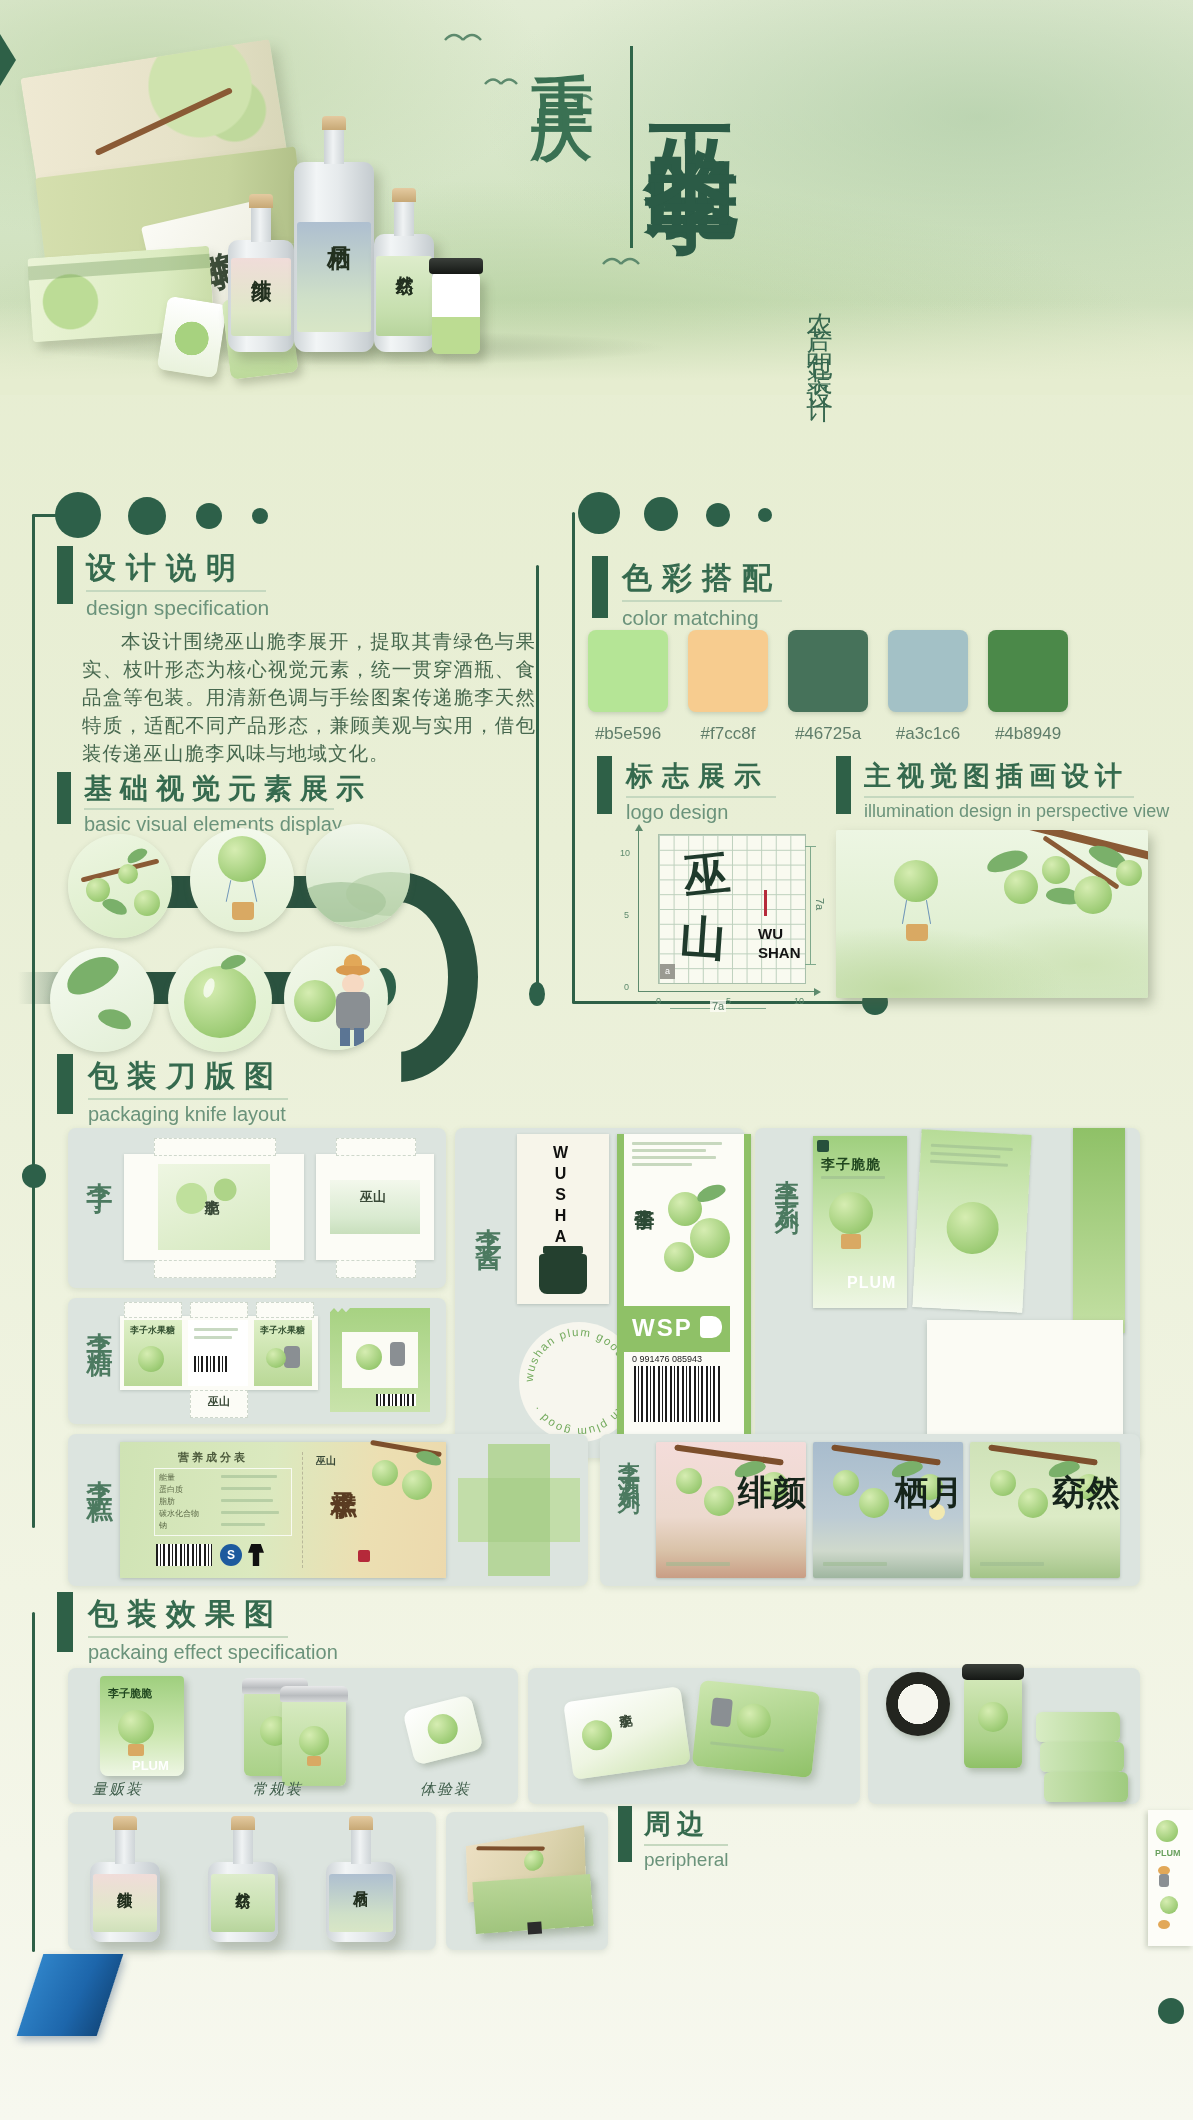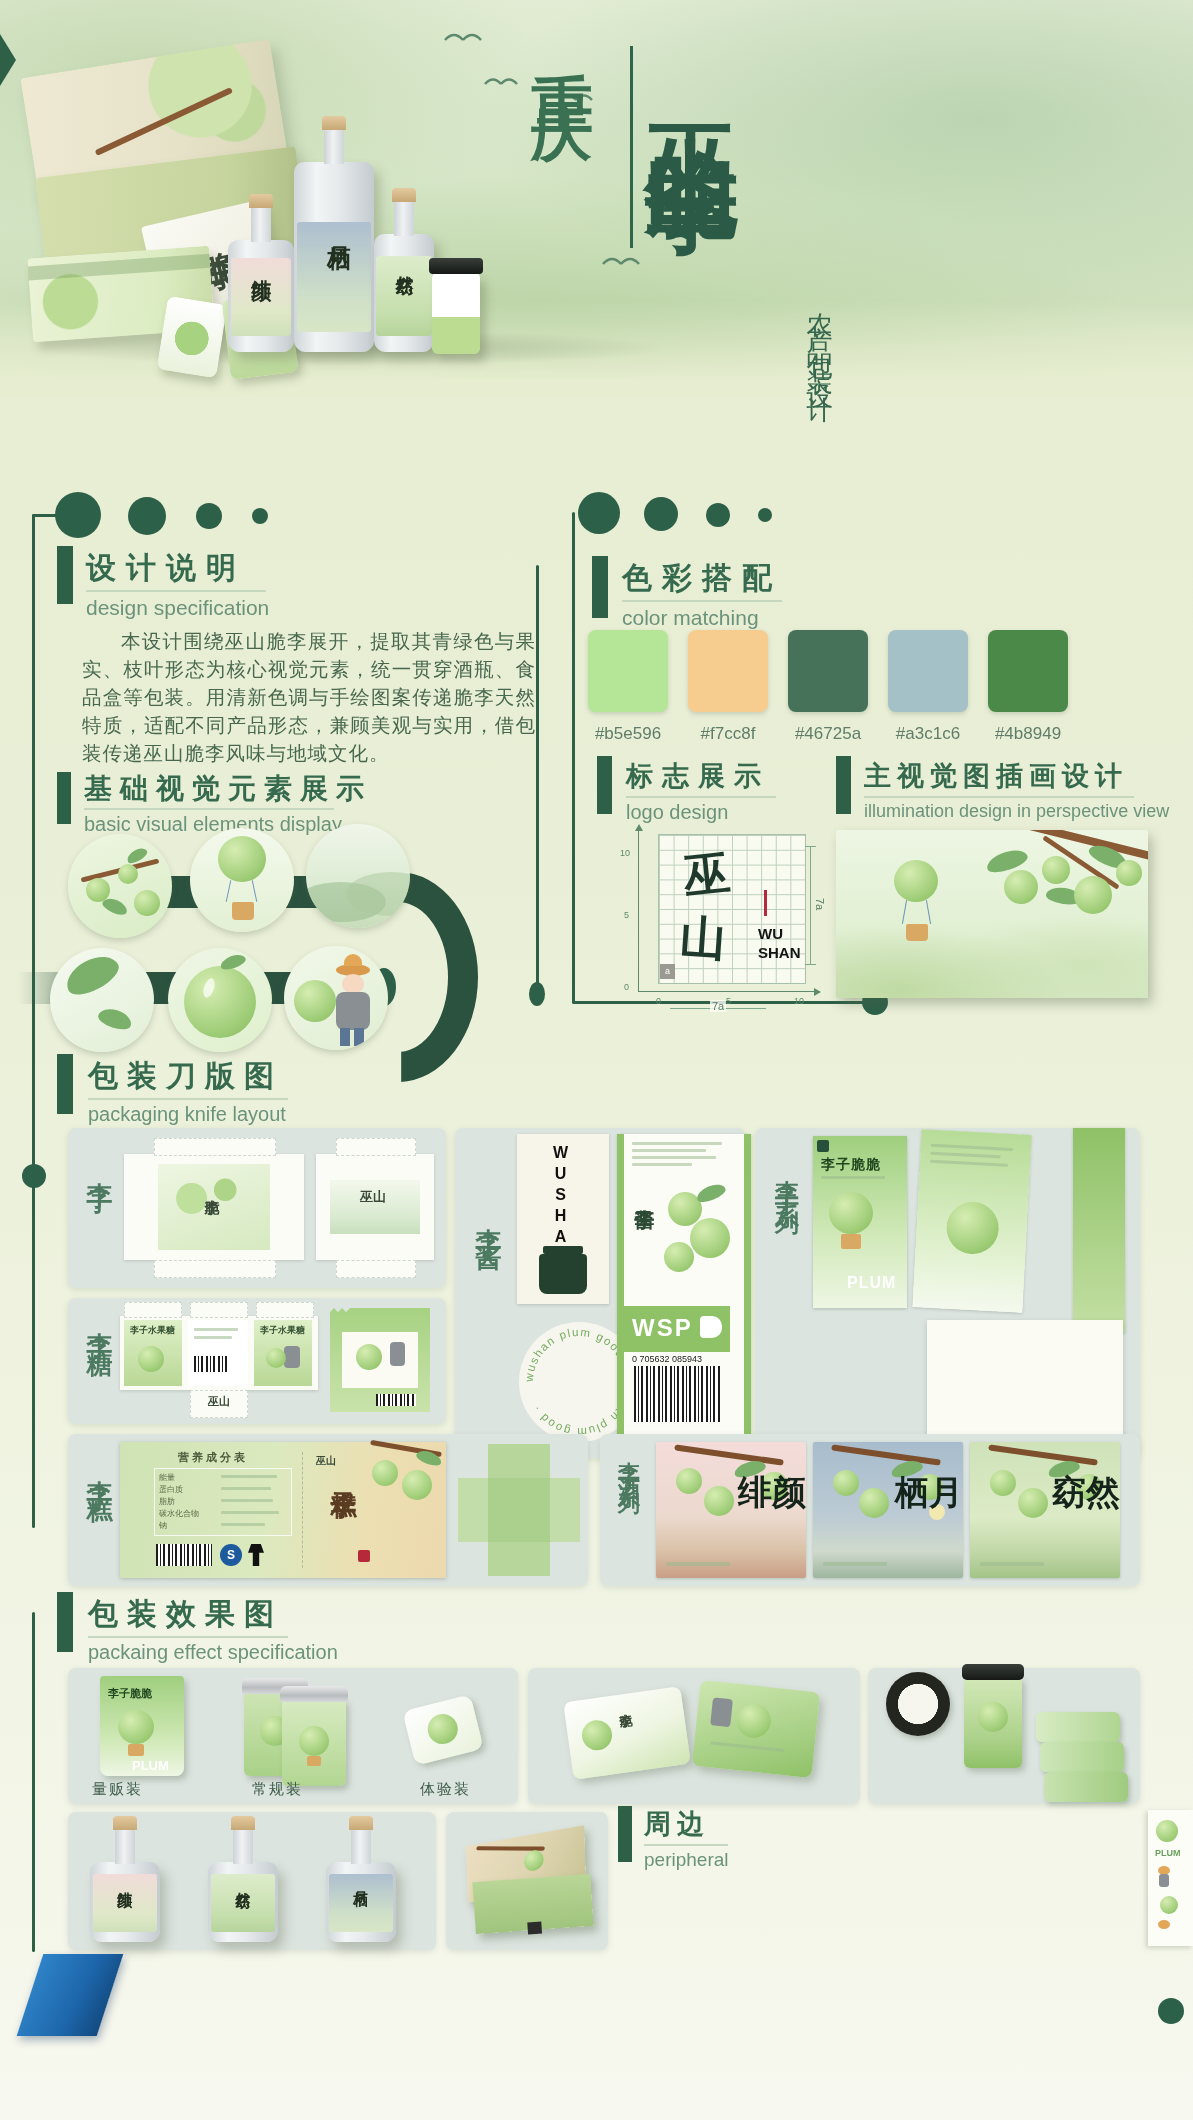--- a/index.html
+++ b/index.html
@@ -119,21 +119,21 @@
   .plabel{color:#4c7a60;letter-spacing:8px;font-weight:bold;}
   .die{background:#fcfcf6;box-shadow:0 1px 3px rgba(90,110,95,.25);}
   .dieflap{position:absolute;background:#fcfcf6;border:1px dashed #cfd8cc;}
   .barcode{background:repeating-linear-gradient(90deg,#1c1c1c 0 2px,#fff 2px 4px,#1c1c1c 4px 5px,#fff 5px 7px,#1c1c1c 7px 9px,#fff 9px 12px);}
   .blur-line{background:#9bb98f;opacity:.55;border-radius:1px;}
   .wine-label{overflow:hidden;border-radius:2px;box-shadow:0 1px 3px rgba(90,110,95,.3);}
   .wl-branch{position:absolute;background:#7d4f2c;border-radius:3px;}
   .wl-name{position:absolute;font-weight:bold;color:#15241a;}
 
   
-  .pack-label{font-size:15px;color:#3d5c49;letter-spacing:2px;}
+  .pack-label{font-size:15px;color:#3d5c49;letter-spacing:2px;font-style:italic;}
   .jarlid{background:linear-gradient(180deg,#e8e9ea,#b9bcbf 60%,#d7d9da);border-radius:6px 6px 2px 2px;}
 
   
   .footer-bar{left:0;top:2040px;width:1193px;height:80px;background:#0e1322;overflow:hidden;}
   .fseg{position:absolute;top:-10px;height:100px;}
   .footer-text{position:absolute;top:26px;color:#ffffff;font-weight:bold;font-size:26px;letter-spacing:1px;text-shadow:0 1px 2px rgba(0,0,0,.4);}
   .blue-para{left:30px;top:1954px;width:80px;height:82px;transform:skewX(-18deg);
     background:linear-gradient(100deg,#2f83c8 0%,#1d66ab 60%,#134a80 100%);box-shadow:3px 4px 8px rgba(40,70,110,.4);}
 </style>
 </head>
@@ -389,21 +389,21 @@
       <div class="abs v serif" style="left:8px;top:60px;height:120px;font-size:20px;font-weight:bold;color:#2c4a35;">李子酱</div>
       <div class="mini-plum" style="left:44px;top:58px;width:34px;height:34px;"></div>
       <div class="mini-plum" style="left:66px;top:84px;width:40px;height:40px;"></div>
       <div class="mini-plum" style="left:40px;top:108px;width:30px;height:30px;"></div>
       <div class="mini-leaf" style="left:72px;top:52px;width:30px;height:14px;transform:rotate(-22deg);"></div>
       <div class="abs" style="left:0;top:172px;width:106px;height:46px;background:#8fc167;">
         <span class="sans" style="position:absolute;left:8px;top:8px;font-size:24px;font-weight:bold;color:#ffffff;letter-spacing:2px;">WSP</span>
         <span style="position:absolute;left:76px;top:10px;width:22px;height:22px;background:#ffffff;border-radius:4px 10px 10px 4px;"></span>
       </div>
       <div class="abs barcode" style="left:10px;top:232px;width:86px;height:56px;"></div>
-      <div class="abs sans" style="left:8px;top:220px;font-size:9px;color:#222;">0 705632 085943</div>
+      <div class="abs sans" style="left:8px;top:220px;font-size:9px;color:#222;">0 991476 085943</div>
     </div>
   </div>
 
   <div class="abs panel" style="left:755px;top:1128px;width:385px;height:330px;">
     <div class="abs v serif plabel" style="left:16px;top:32px;font-size:24px;">李子干系列</div>
     <div class="abs" style="left:58px;top:8px;width:94px;height:172px;background:linear-gradient(180deg,#9fcf7e 0%,#cfe8b6 55%,#eef6e4 100%);box-shadow:0 1px 3px rgba(90,110,95,.35);">
       <div class="abs" style="left:4px;top:4px;width:12px;height:12px;background:#27503c;border-radius:2px;"></div>
       <div class="abs serif" style="left:8px;top:20px;font-size:14px;font-weight:bold;color:#20461f;letter-spacing:1px;">李子脆脆</div>
       <div class="blur-line" style="position:absolute;left:8px;top:40px;width:64px;height:3px;"></div>
       <div class="mini-plum" style="left:16px;top:56px;width:44px;height:42px;"></div>

